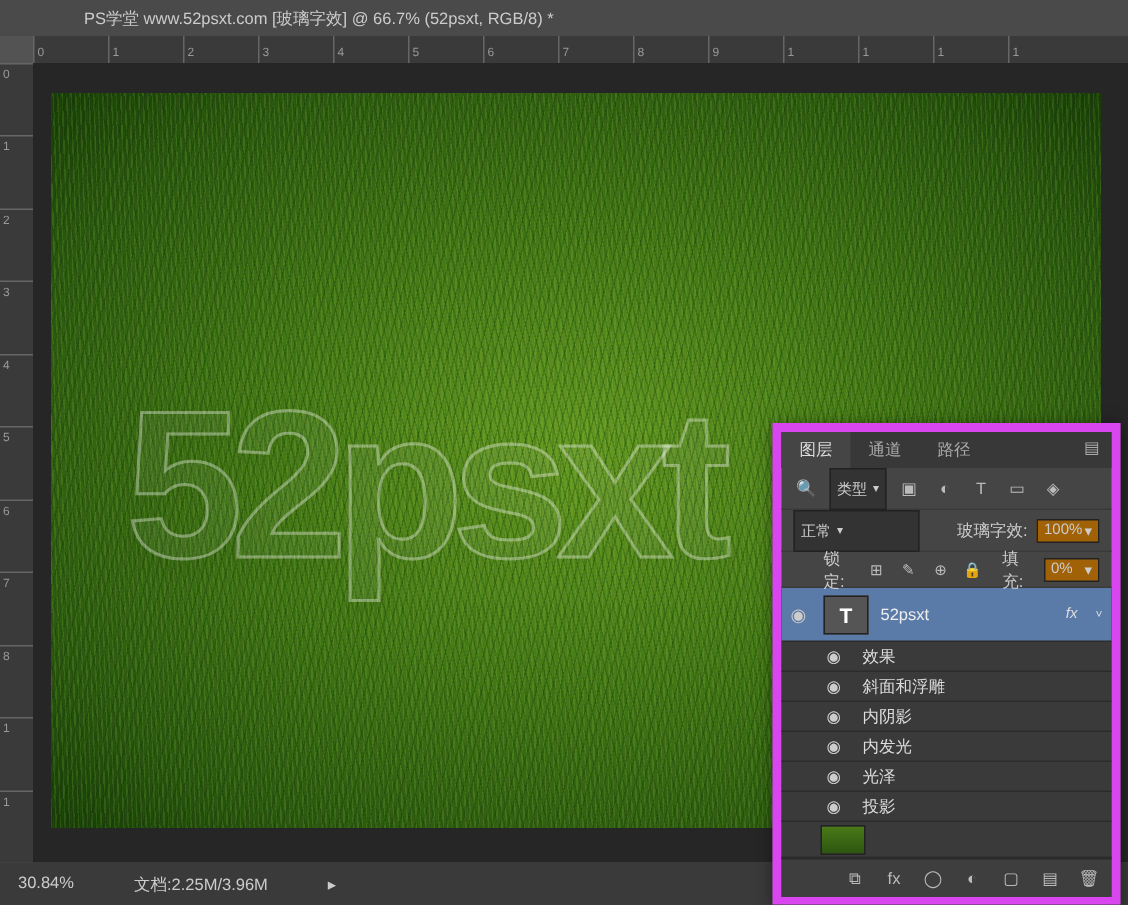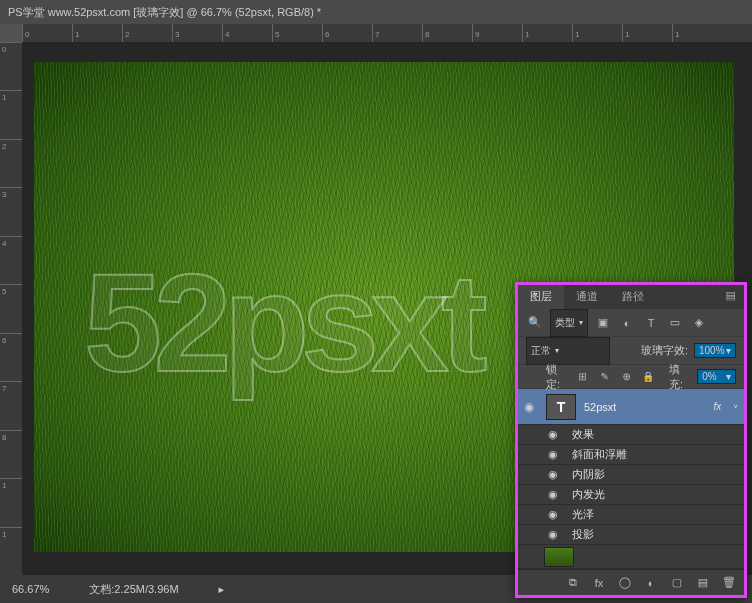--- a/index.html
+++ b/index.html
@@ -1,18 +1,18 @@
 <!DOCTYPE html>
 <html><head>
 <meta charset="utf-8">
 <style>
 * { margin: 0; padding: 0; box-sizing: border-box; font-family: "Microsoft YaHei", Arial, sans-serif; }
 body { background: #535353; width: 752px; height: 603px; overflow: hidden; position: relative; }
 .title-bar { height: 24px; background: #4a4a4a; color: #ccc; font-size: 11px; display: flex; align-items: center; padding: 0 8px; }
-.title-text { flex: 1; }
+.title-text { flex: 1; margin-left: 48px; }
 .watermark { color: #888; font-size: 10px; }
 .ruler-h { position: absolute; top: 24px; left: 22px; right: 0; height: 18px; background: #3a3a3a; display: flex; font-size: 8px; color: #999; }
 .ruler-h div { border-left: 1px solid #666; width: 50px; padding-left: 2px; padding-top: 6px; }
 .ruler-v { position: absolute; top: 42px; left: 0; width: 22px; bottom: 28px; background: #3a3a3a; display: flex; flex-direction: column; font-size: 8px; color: #999; }
 .ruler-v div { border-top: 1px solid #666; height: 50px; padding-left: 2px; padding-top: 2px; }
 .canvas-area { position: absolute; top: 42px; left: 22px; right: 0; bottom: 28px; background: #262626; overflow: hidden; }
 .canvas { position: absolute; top: 20px; left: 12px; width: 700px; height: 490px; 
   background: radial-gradient(ellipse at center, #6b9b24 0%, #4a7a18 40%, #2d5510 80%, #1a3a08 100%);
   background-blend-mode: overlay; }
 .grass { position: absolute; inset: 0; 
@@ -24,30 +24,30 @@
 }
 .glass-text { position: absolute; top: 180px; left: 50px; font-size: 140px; font-weight: 700; 
   color: rgba(255,255,255,0.05); letter-spacing: -8px;
   text-shadow: 
     0 0 2px rgba(255,255,255,0.6),
     inset 0 0 6px rgba(255,255,255,0.4);
   -webkit-text-stroke: 2px rgba(255,255,255,0.35);
   filter: drop-shadow(0 4px 6px rgba(0,0,0,0.3));
 }
 .status-bar { position: absolute; bottom: 0; left: 0; right: 0; height: 28px; background: #3a3a3a; color: #ccc; font-size: 11px; display: flex; align-items: center; padding: 0 12px; gap: 40px; }
-.layers-panel { position: absolute; right: 5px; top: 282px; width: 232px; background: #454545; border: 3px solid #d946ef; box-shadow: 0 2px 10px rgba(0,0,0,0.5); }
+.layers-panel { position: absolute; right: 5px; top: 282px; width: 232px; background: #454545; border: 6px solid #d946ef; box-shadow: 0 2px 10px rgba(0,0,0,0.5); }
 .panel-tabs { display: flex; background: #383838; height: 24px; }
 .panel-tab { padding: 4px 12px; font-size: 11px; color: #aaa; cursor: pointer; }
 .panel-tab.active { background: #454545; color: #ddd; }
 .panel-menu { margin-left: auto; padding: 4px 8px; color: #aaa; font-size: 11px; cursor: pointer; }
 .panel-row { display: flex; align-items: center; padding: 4px 8px; gap: 6px; font-size: 11px; color: #ccc; border-bottom: 1px solid #3a3a3a; height: 28px; }
 .sel { background: #333; border: 1px solid #222; padding: 6px 4px; font-size: 10px; color: #ccc; display: inline-flex; align-items: center; gap: 4px; }
 .sel::after { content: "▾"; font-size: 8px; }
 .icon-btn { width: 18px; height: 16px; display: inline-flex; align-items: center; justify-content: center; color: #bbb; font-size: 11px; }
-.pct-box { background: #0369a1; border: 1px solid #222; padding: 1px 4px; font-size: 10px; color: #ccc; width: 42px; display: inline-flex; justify-content: space-between; }
+.pct-box { background: #a16207; border: 1px solid #222; padding: 1px 4px; font-size: 10px; color: #ccc; width: 42px; display: inline-flex; justify-content: space-between; }
 .layer-list { background: #3a3a3a; }
 .layer-item { display: flex; align-items: center; height: 36px; border-bottom: 1px solid #2c2c2c; padding: 0 6px; gap: 8px; }
 .layer-item.selected { background: #5a7aa8; }
 .vis-eye { width: 14px; color: #ccc; font-size: 12px; }
 .layer-thumb { width: 30px; height: 26px; background: #555; border: 1px solid #222; display: flex; align-items: center; justify-content: center; color: #fff; font-size: 14px; font-weight: bold; }
 .layer-name { flex: 1; font-size: 11px; color: #eee; }
 .fx-badge { font-size: 10px; font-style: italic; color: #ddd; padding-right: 4px; }
 .fx-toggle { font-size: 8px; color: #ddd; }
 .effect-item { display: flex; align-items: center; height: 20px; padding-left: 30px; gap: 10px; font-size: 11px; color: #ddd; border-bottom: 1px solid #2c2c2c; }
 .effect-item .vis-eye { font-size: 11px; }
@@ -95,21 +95,21 @@
 </div>
 
 <div class="canvas-area">
   <div class="canvas">
     <div class="grass"></div>
     <div class="glass-text">52psxt</div>
   </div>
 </div>
 
 <div class="status-bar">
-  <span>66.67%</span>
+  <span>30.84%</span>
   <span>文档:2.25M/3.96M</span>
   <span>▸</span>
 </div>
 
 <div class="layers-panel">
   <div class="panel-tabs">
     <div class="panel-tab active">图层</div>
     <div class="panel-tab">通道</div>
     <div class="panel-tab">路径</div>
     <div class="panel-menu">▤</div>

